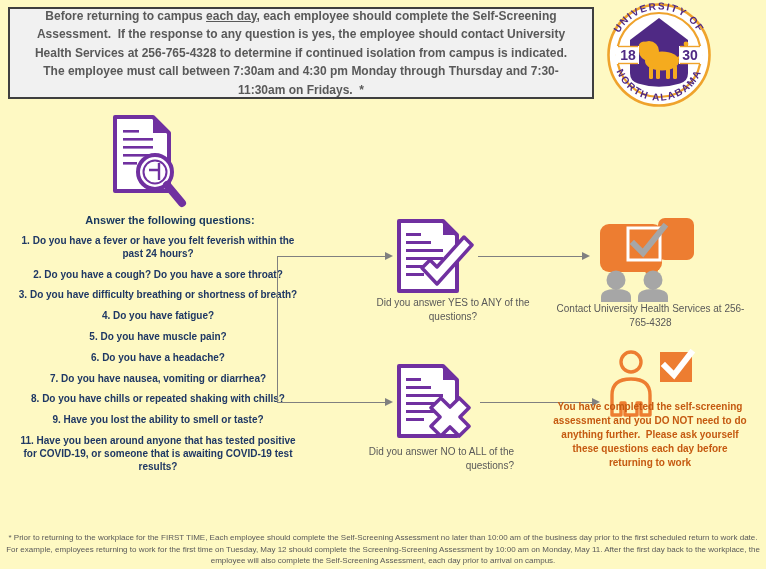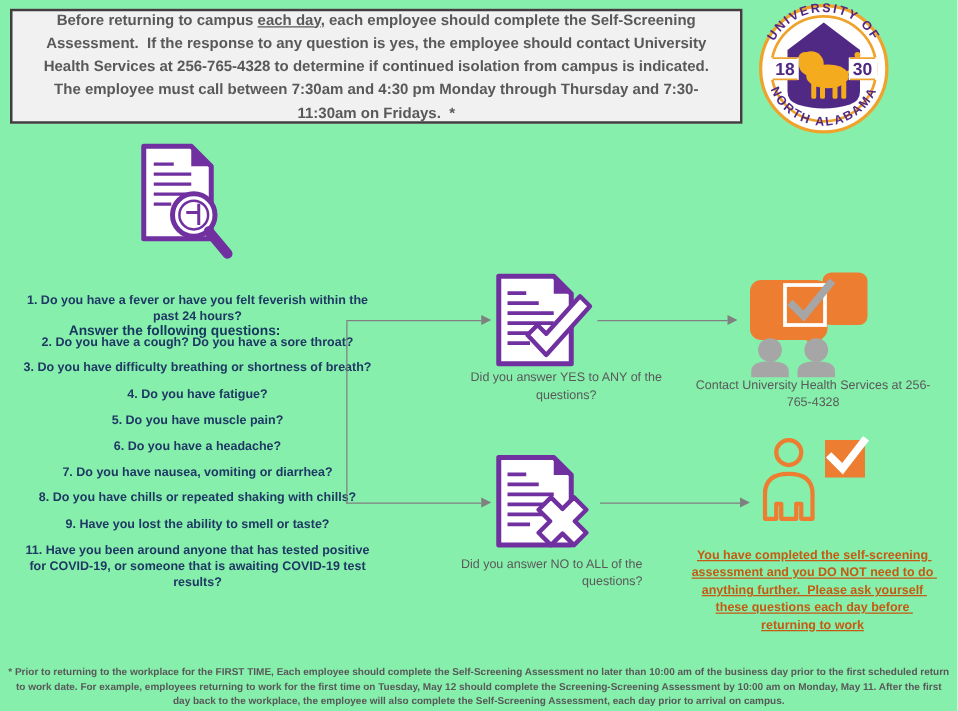--- a/index.html
+++ b/index.html
@@ -1,35 +1,35 @@
 <!DOCTYPE html>
 <html><head>
 <meta charset="utf-8">
 <style>
   html,body{margin:0;padding:0;background:#fff;}
   .canvas{
-    position:relative;width:766px;height:569px;background:#86efac;overflow:hidden;
+    position:relative;width:766px;height:569px;background:#fef9c3;overflow:hidden;
     font-family:"Liberation Sans", sans-serif;
   }
   .header-box{
     position:absolute;left:8px;top:7px;width:586px;height:92px;box-sizing:border-box;
     background:#f1f1f1;border:2px solid #3f3f3f;
     display:flex;align-items:center;justify-content:center;
     padding:4px 15px;
   }
   .header-text{
     font-size:12px;font-weight:bold;color:#595959;text-align:center;line-height:1.55;
     white-space:pre-wrap;
   }
   .header-text .ul{text-decoration:underline;}
   .seal{position:absolute;left:603px;top:2px;width:112px;height:106px;}
   .doc-search{position:absolute;left:97px;top:112px;width:100px;height:102px;}
   .q-intro{
-    position:absolute;left:55px;top:214px;width:230px;
-    font-size:11px;font-weight:bold;color:#17375e;margin-top:45px;
+    position:absolute;left:55px;top:214px;width:230px;text-align:center;
+    font-size:11px;font-weight:bold;color:#17375e;
   }
   .q-list{position:absolute;left:18px;top:235px;width:280px;}
   .q-item{
     text-align:center;font-size:10px;font-weight:bold;color:#1f3864;
     line-height:1.28;margin-bottom:8px;
   }
   .vline{position:absolute;border-left:1.5px solid #808080;}
   .hline{position:absolute;border-top:1.5px solid #808080;}
   .ahead{
     position:absolute;width:0;height:0;
@@ -38,21 +38,21 @@
   .flow-icon{position:absolute;}
   .flow-caption{
     position:absolute;text-align:center;font-size:10px;color:#595959;line-height:1.35;
   }
   .result-caption-orange{
     position:absolute;text-align:center;font-size:10px;font-weight:bold;color:#c55a11;
     line-height:1.4;white-space:pre-wrap;
   }
   .footnote{
     position:absolute;left:5px;top:532px;width:756px;text-align:center;
-    font-size:8px;color:#595959;line-height:1.45;font-weight:bold;
+    font-size:8px;color:#595959;line-height:1.45;
   }
 </style>
 </head>
 <body>
 
 <div class="canvas">
 
   <div class="header-box">
     <div class="header-text"><span>Before returning to campus </span><span class="ul">each day</span><span>, each employee should complete the Self-Screening Assessment.  If the response to any question is yes, the employee should contact University Health Services at 256-765-4328 to determine if continued isolation from campus is indicated. The employee must call between 7:30am and 4:30 pm Monday through Thursday and 7:30-11:30am on Fridays.  *</span></div>
   </div>
@@ -184,17 +184,17 @@
   <div class="flow-caption" style="left:352px;top:445px;width:162px;text-align:right;">Did you answer NO to ALL of the questions?</div>
 
   <svg class="flow-icon" style="left:604px;top:349px;width:92px;height:68px;" viewBox="0 0 92 68">
     <rect x="56" y="3" width="32" height="30" fill="#ed7d31"></rect>
     <path d="M61,17 L70,26 L87,4" fill="none" stroke="#fff" stroke-width="6" stroke-linecap="square"></path>
     <g fill="none" stroke="#ed7d31" stroke-width="3.4" stroke-linejoin="round">
       <circle cx="27" cy="13" r="10"></circle>
       <path d="M8,66 L8,46 Q8,30 27,30 Q46,30 46,46 L46,66 L37,66 L37,54 L33,54 L33,66 L21,66 L21,54 L17,54 L17,66 Z"></path>
     </g>
   </svg>
-  <div class="result-caption-orange" style="left:550px;top:438px;width:200px;text-decoration:underline;">You have completed the self-screening assessment and you DO NOT need to do anything further.  Please ask yourself these questions each day before returning to work</div>
+  <div class="result-caption-orange" style="left:550px;top:400px;width:200px;">You have completed the self-screening assessment and you DO NOT need to do anything further.  Please ask yourself these questions each day before returning to work</div>
 
   <div class="footnote">* Prior to returning to the workplace for the FIRST TIME, Each employee should complete the Self-Screening Assessment no later than 10:00 am of the business day prior to the first scheduled return to work date. For example, employees returning to work for the first time on Tuesday, May 12 should complete the Screening-Screening Assessment by 10:00 am on Monday, May 11. After the first day back to the workplace, the employee will also complete the Self-Screening Assessment, each day prior to arrival on campus.</div>
 
 </div>
 
 </body></html>

